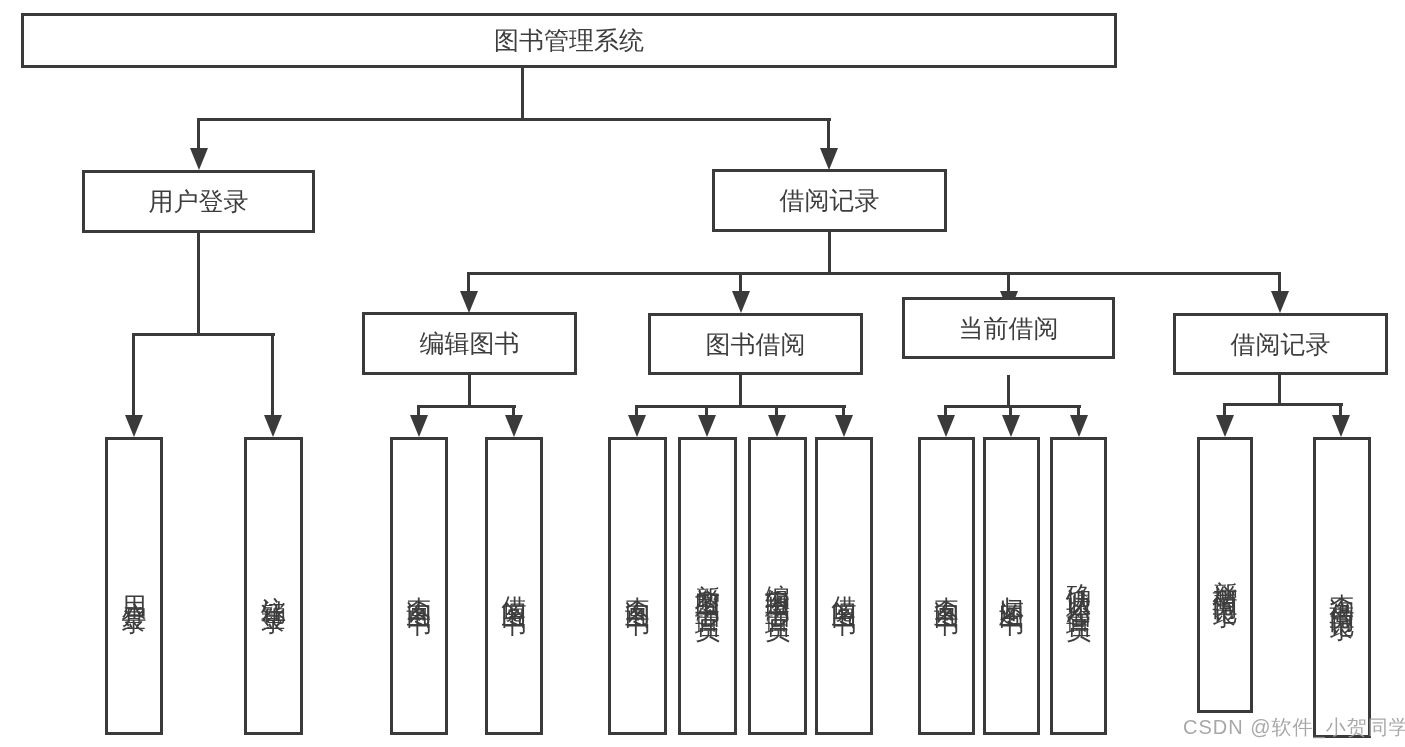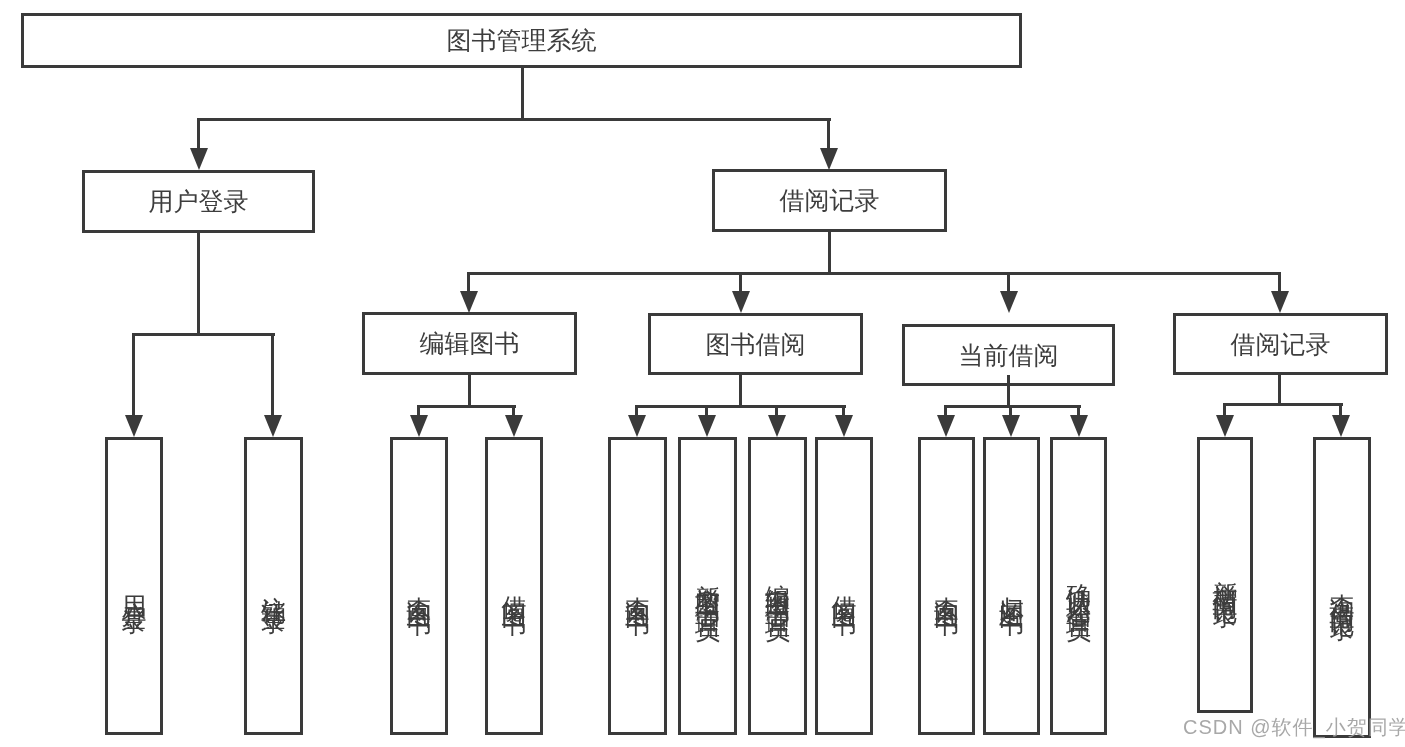--- a/index.html
+++ b/index.html
@@ -74,21 +74,21 @@
     color: rgba(158, 158, 158, 0.9);
     z-index: 5;
     white-space: nowrap;
   }
 </style>
 </head>
 <body>
 
 <div id="stage">
 
-  <div class="node" style="left:21px; top:13px; width:1001px; height:55px;">
+  <div class="node" style="left:21px; top:13px; width:1096px; height:55px;">
     <span>图书管理系统</span>
   </div>
 
   <div class="vline" style="left:521px; top:68px; height:53px;"></div>
   <div class="hline" style="left:198px; top:118px; width:633px;"></div>
   <div class="drop" style="left:197px; top:118px; height:30px;"></div>
   <div class="drop" style="left:827px; top:118px; height:30px;"></div>
 
   <div class="node" style="left:82px; top:170px; width:233px; height:63px;">
     <span>用户登录</span>
@@ -108,21 +108,21 @@
   <div class="drop" style="left:739px; top:272px; height:19px;"></div>
   <div class="drop" style="left:1007px; top:272px; height:19px;"></div>
   <div class="drop" style="left:1278px; top:272px; height:19px;"></div>
 
   <div class="node" style="left:362px; top:312px; width:215px; height:63px;">
     <span>编辑图书</span>
   </div>
   <div class="node" style="left:648px; top:313px; width:215px; height:62px;">
     <span>图书借阅</span>
   </div>
-  <div class="node" style="left:902px; top:324px; width:213px; height:62px;">
+  <div class="node" style="left:902px; top:297px; width:213px; height:62px;">
     <span>当前借阅</span>
   </div>
   <div class="node" style="left:1173px; top:313px; width:215px; height:62px;">
     <span>借阅记录</span>
   </div>
 
   <div class="vline" style="left:468px; top:375px; height:33px;"></div>
   <div class="hline" style="left:417px; top:405px; width:99px;"></div>
   <div class="drop" style="left:417px; top:405px; height:10px;"></div>
   <div class="drop" style="left:512px; top:405px; height:10px;"></div>

